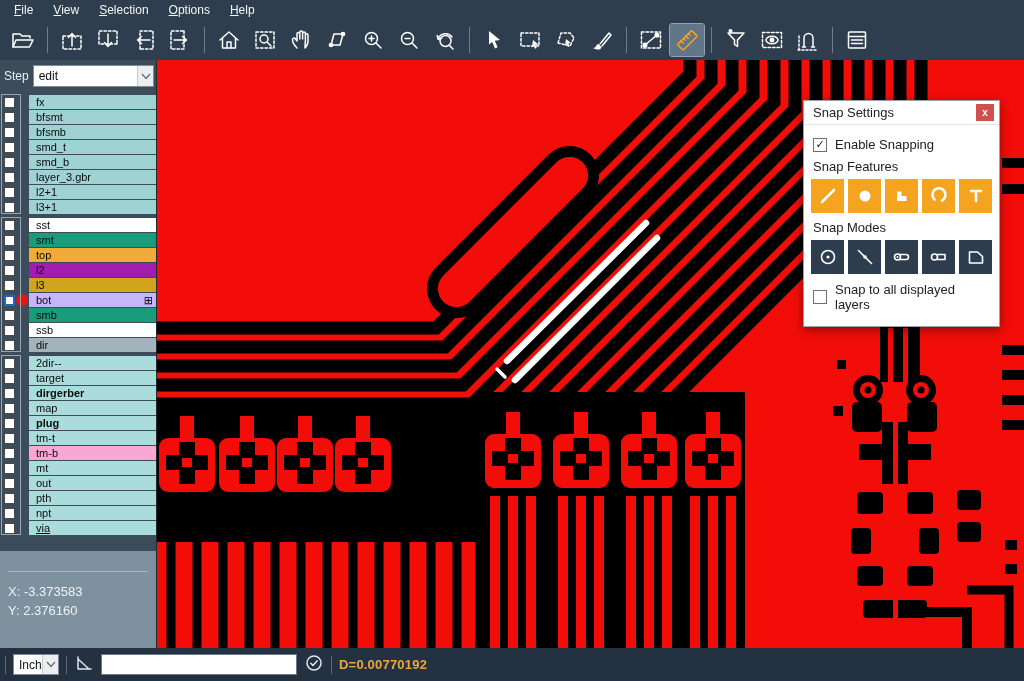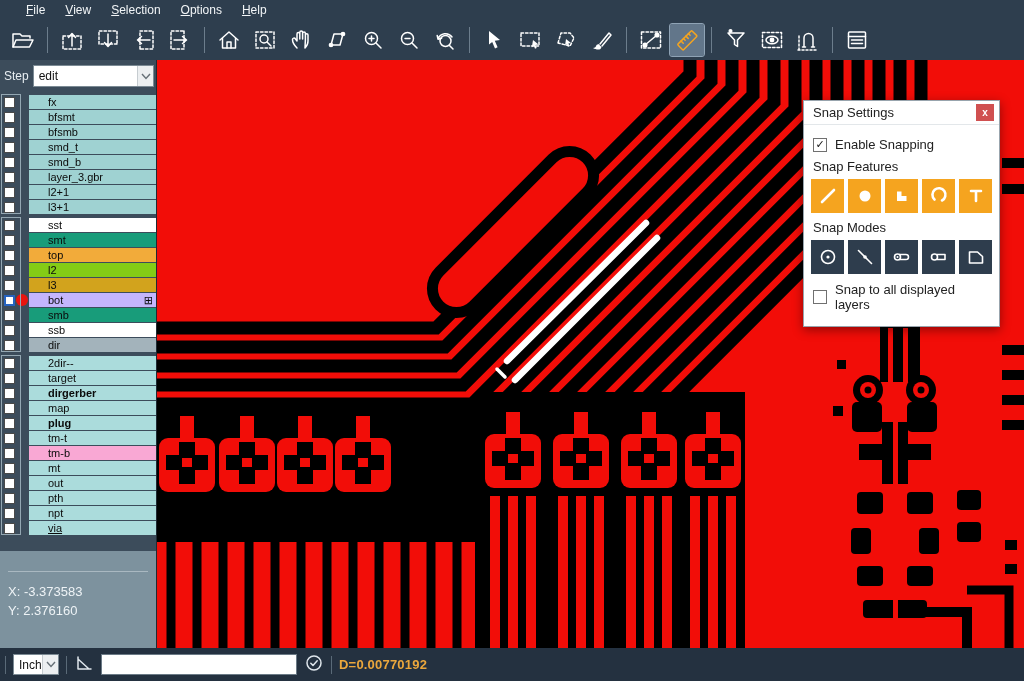--- a/index.html
+++ b/index.html
@@ -5,21 +5,21 @@
   :root{
     --board-red:#f20d08; --accent-orange:#f5a41f; --panel-dark:#2e3d4d;
     --close-red:#d05050; --distance-amber:#eba73c; --chrome:#2e3e4e;
   }
   *{box-sizing:border-box;margin:0;padding:0}
   html,body{width:1024px;height:681px;overflow:hidden;background:var(--chrome);
     font-family:"Liberation Sans", sans-serif;}
   #app{position:relative;width:1024px;height:681px;background:var(--chrome)}
 
   
-  #menubar{position:absolute;left:0;top:0;right:0;height:20px;display:flex;align-items:center;padding-left:16px}
+  #menubar{position:absolute;left:0;top:0;right:0;height:20px;display:flex;align-items:center;padding-left:4px}
   .menu-item{color:#f2f5f7;font-size:12px;padding:2px 10px;cursor:default}
   .menu-item u{text-decoration:underline}
 
   
   #toolbar{position:absolute;left:0;top:20px;right:0;height:40px;display:flex;align-items:center;padding-left:6px;gap:2px}
   .tbtn{width:34px;height:32px;display:flex;align-items:center;justify-content:center;border-radius:2px}
   .tbtn.active{background:#62768a;outline:1px solid #8fa3b5}
   .tbtn svg{stroke:#fff;fill:none;stroke-width:1.5;stroke-linecap:round;stroke-linejoin:round}
   .tsep{width:1px;height:26px;background:#6c7d8c;margin:0 5px}
 
@@ -30,21 +30,21 @@
   .selbox{flex:1;height:22px;background:#fff;border:1px solid #7b8a94;display:flex;align-items:center;font-size:12px;color:#111;padding-left:5px}
   .selbox .chev{margin-left:auto;width:16px;height:100%;background:#eceff1;border-left:1px solid #c6ccd0;display:flex;align-items:center;justify-content:center}
   #layer-list{margin-top:3px}
   .lgroup{position:relative;margin-bottom:4px}
   .lgroup::before{content:"";position:absolute;left:1px;top:-1px;bottom:0;width:18px;border:1px solid #94a7b2;pointer-events:none}
   .lrow{height:14px;margin-bottom:1px;display:flex;align-items:center}
   .cb{width:11px;height:11px;background:#fff;border:1px solid #4a4a4a;margin-left:4px;flex:none}
   .cb.sel{border:2px solid #2563c0}
   .dotslot{width:14px;flex:none;display:flex;align-items:center;justify-content:center}
   .dot{width:12px;height:12px;border-radius:50%;background:#e8140f}
-  .lbar{flex:1;height:14px;font-size:11px;line-height:14px;color:#0b0b0b;padding-left:19px;display:flex;align-items:center}
+  .lbar{flex:1;height:14px;font-size:11px;line-height:14px;color:#0b0b0b;padding-left:7px;display:flex;align-items:center}
   .lbar .grid{margin-left:auto;margin-right:3px;font-size:11px;line-height:11px}
   #coords{margin-top:auto;height:97px;background:#7d929e;padding:6px 8px;color:#eef3f6;font-size:13px}
   #coords .sep{height:1px;background:#a9b8c1;margin:14px 0 12px}
   #coords div{margin-top:4px}
 
   
   #canvas{position:absolute;left:157px;top:60px;right:0;bottom:33px;background:#000}
   #canvas svg{display:block;width:100%;height:100%}
   .f-red{fill:var(--board-red)} .f-blk{fill:#000}
 
@@ -372,21 +372,21 @@
           <div class="lrow">
             <span class="cb"></span>
             <span class="dotslot"></span>
             <div class="lbar" style="background: rgb(242, 171, 58);">
               <span>top</span>
             </div>
           </div>
           <div class="lrow">
             <span class="cb"></span>
             <span class="dotslot"></span>
-            <div class="lbar" style="background: #84cc16; text-align: center;">
+            <div class="lbar" style="background: #a21caf; text-align: center;">
               <span>l2</span>
             </div>
           </div>
           <div class="lrow">
             <span class="cb"></span>
             <span class="dotslot"></span>
             <div class="lbar" style="background: rgb(210, 163, 29);">
               <span>l3</span>
             </div>
           </div>

